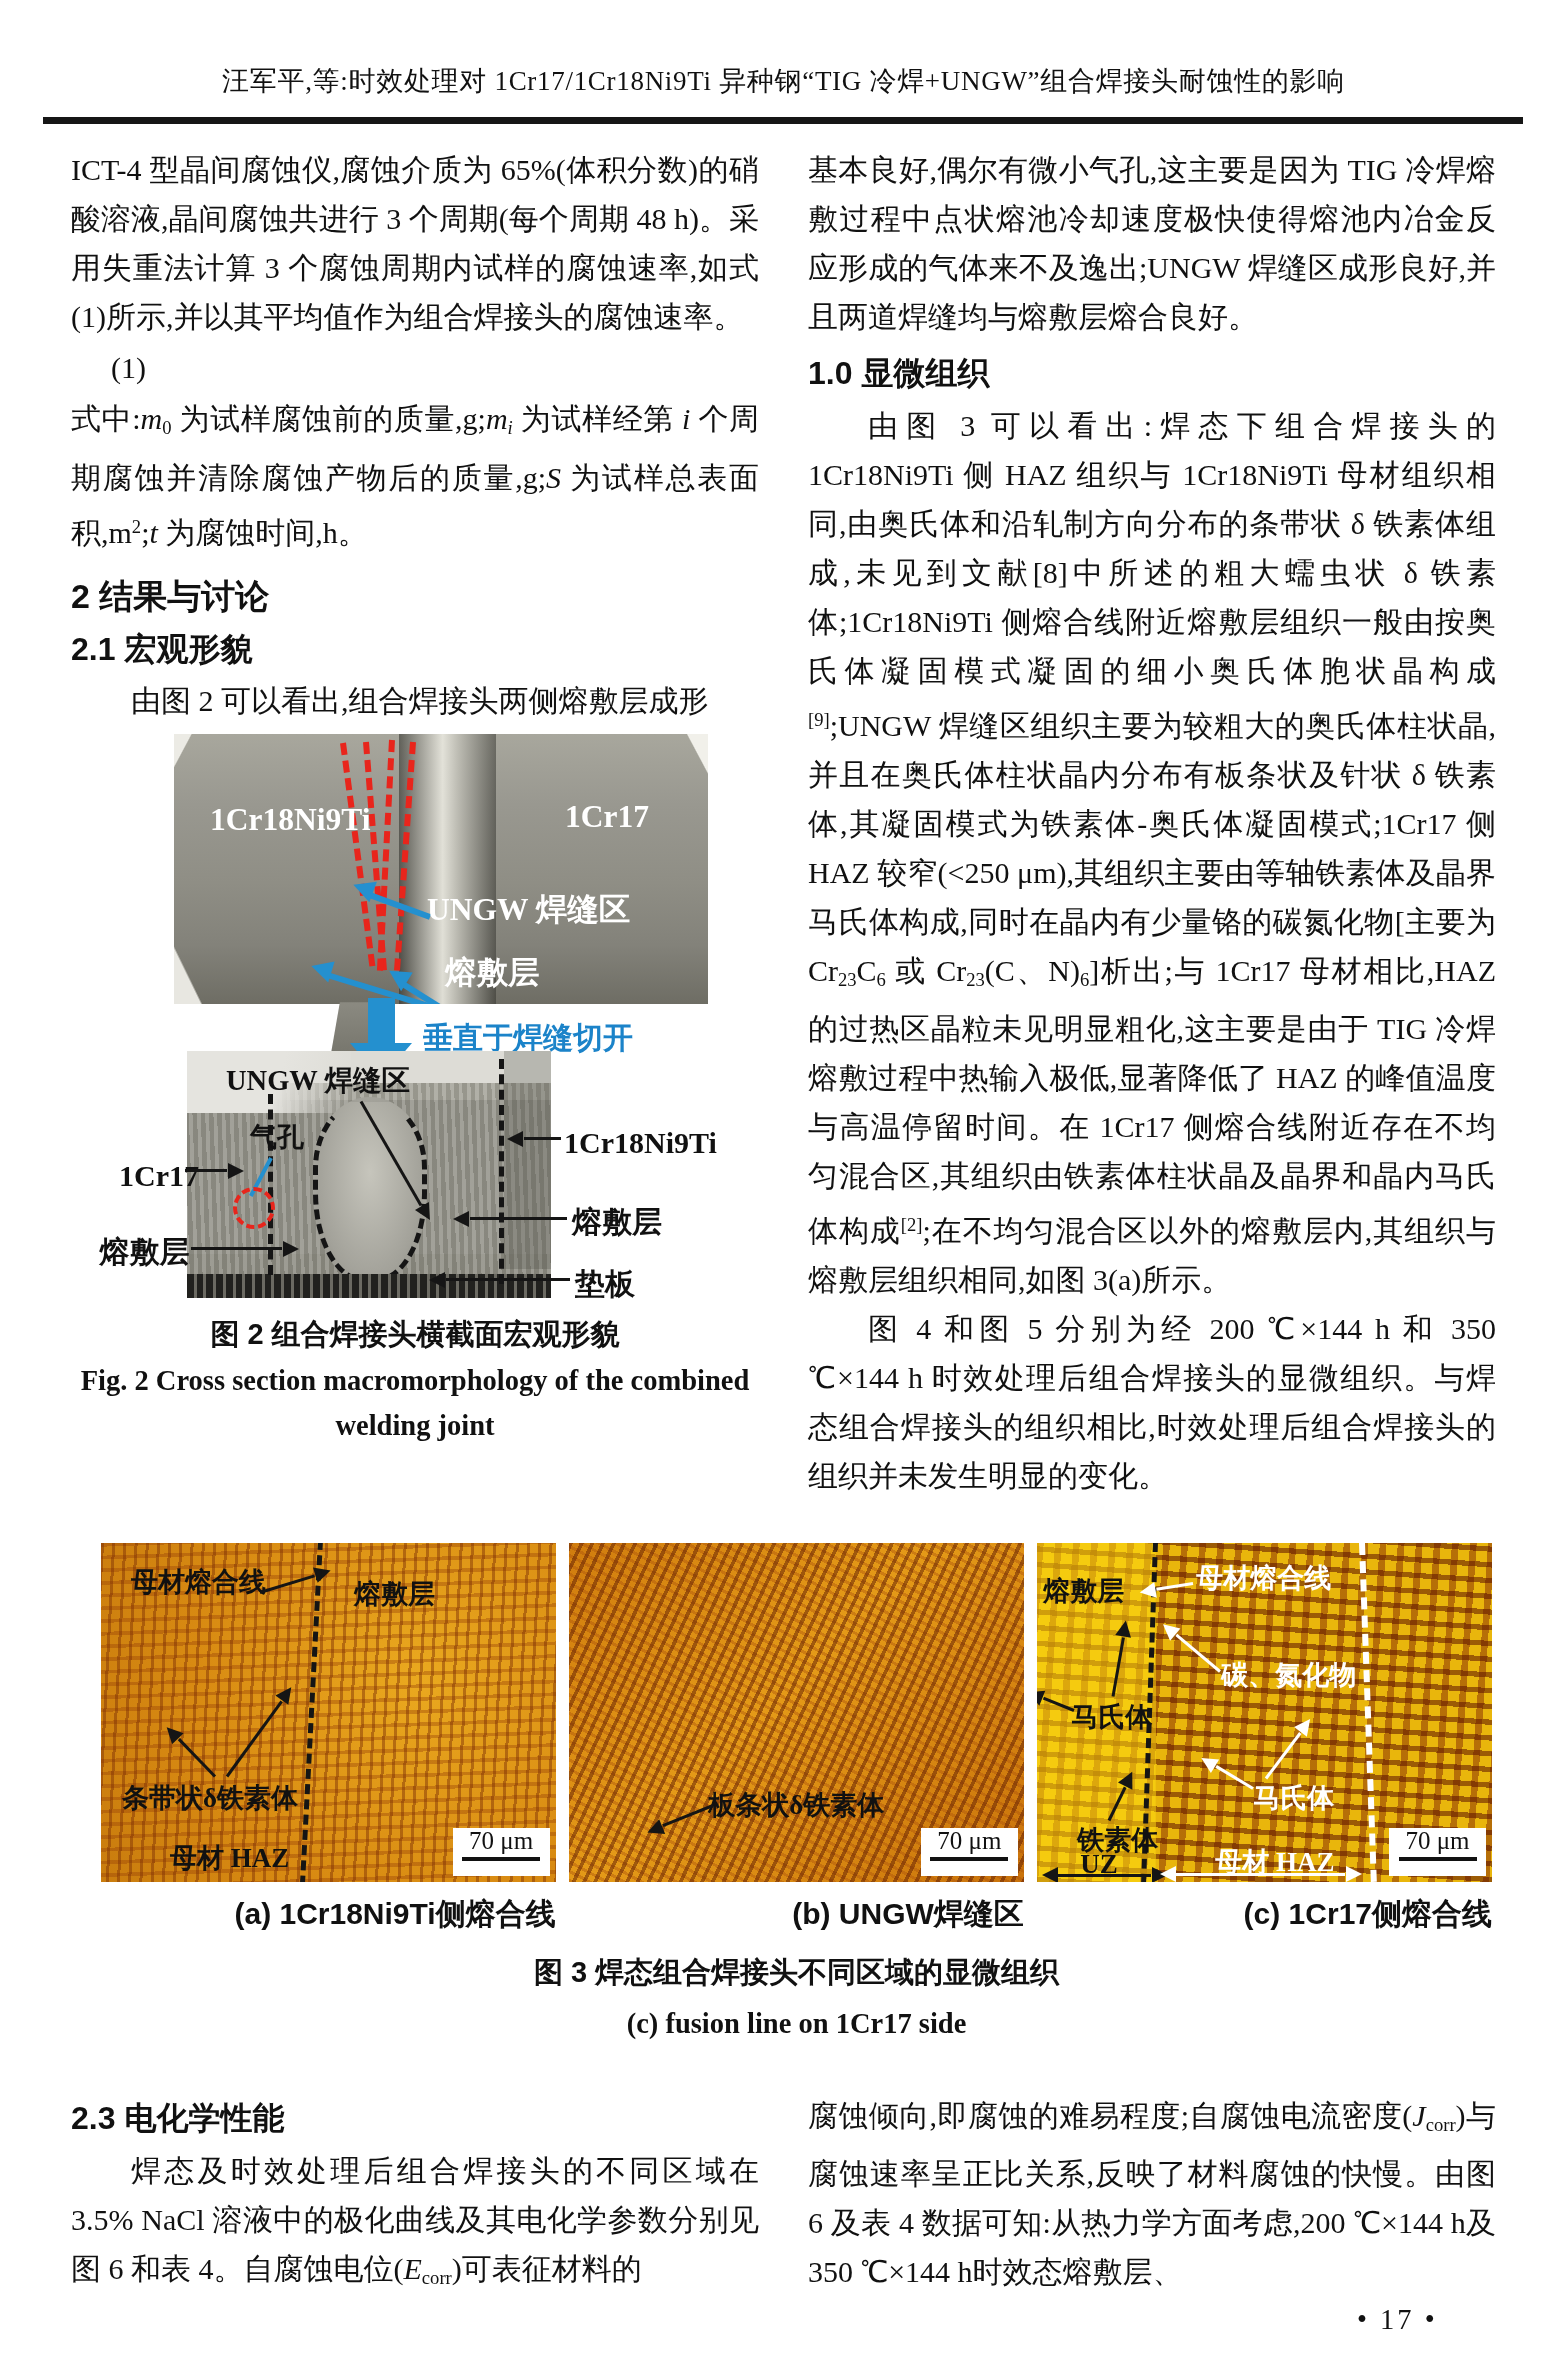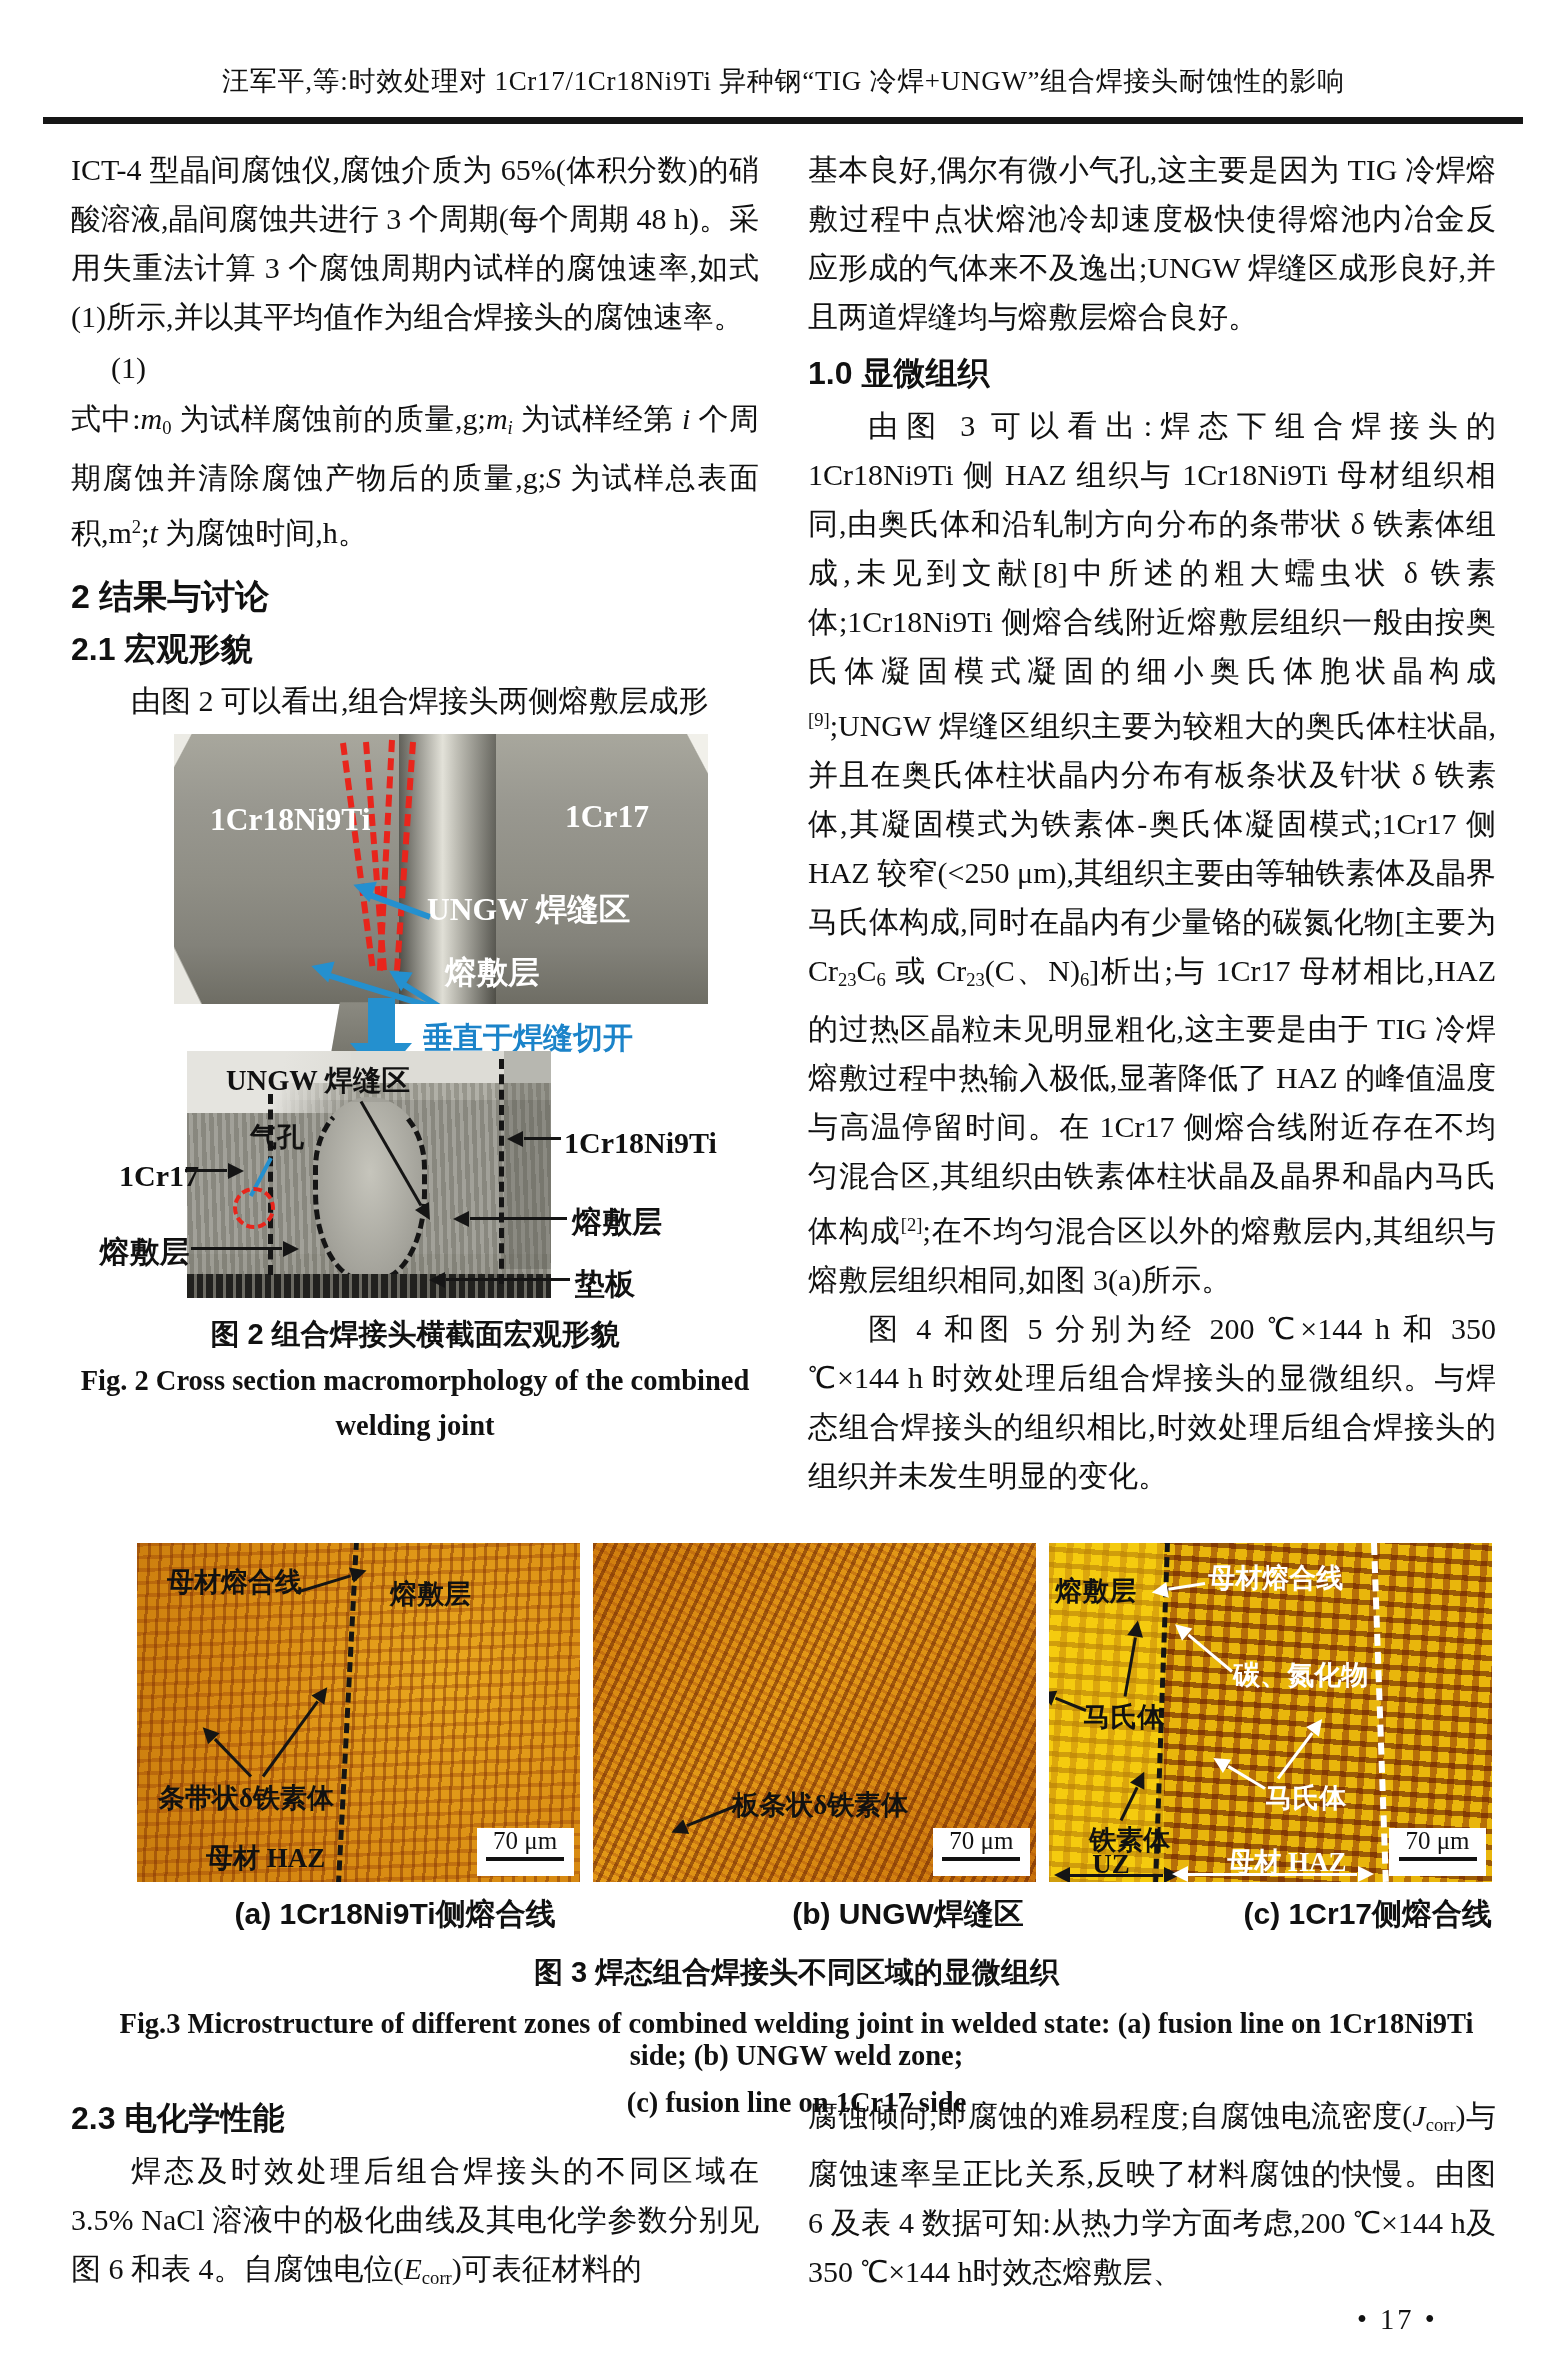--- a/index.html
+++ b/index.html
@@ -89,21 +89,21 @@
       border-radius:57px 57px 52px 52px / 71px 71px 90px 90px; box-sizing:border-box; }
   .ruler { position:absolute; left:0; right:0; bottom:0; height:24px;
       background:repeating-linear-gradient(90deg,#21211e 0 6.7px,#6b6a62 6.7px 9.7px); }
   .out-label { position:absolute; font-weight:bold; font-size:30px; color:#111; white-space:nowrap; }
   .fig2-cap { position:absolute; left:0; width:100%; text-align:center; }
   .cap-cn { font-family:"Liberation Sans",sans-serif; font-weight:bold; font-size:29px; }
   .cap-en { font-weight:bold; font-size:28.5px; }
 
   
   #fig3 { position:absolute; left:101px; top:1543px; width:1391px; }
-  .panels { display:flex; gap:13.5px;margin-left:36px; }
+  .panels { display:flex; gap:13.5px; }
   .panel { position:relative; height:339px; flex:1; overflow:hidden; }
   .tex-a { background:
       repeating-linear-gradient(93deg,  rgba(122,44,4,.45) 0 3px, rgba(0,0,0,0) 3px 11.2px),
       repeating-linear-gradient(178deg, rgba(150,62,6,.38) 0 3.7px, rgba(0,0,0,0) 3.7px 12.7px),
       radial-gradient(circle at 70% 40%, #eaa91f, #d88a12 60%, #c97c0e); }
   .tex-b { background:
       repeating-linear-gradient(115deg, rgba(95,28,2,.5) 0 3.7px, rgba(0,0,0,0) 3.7px 9.7px),
       repeating-linear-gradient(28deg,  rgba(170,80,10,.4) 0 3px, rgba(0,0,0,0) 3px 8.2px),
       linear-gradient(135deg, #d07c0e, #e49a18 45%, #c9720b); }
   .tex-c { background:
@@ -263,21 +263,20 @@
         </div>
       </div>
     </div>
 
     <div class="panel-caps">
       <div>(a) 1Cr18Ni9Ti侧熔合线</div>
       <div>(b) UNGW焊缝区</div>
       <div>(c) 1Cr17侧熔合线</div>
     </div>
     <div class="fig3-cap-cn">图 3  焊态组合焊接头不同区域的显微组织</div>
-    <div class="fig3-cap-en">Fig.3  Microstructure of different zones of combined welding joint in welded state: (a) fusion line on 1Cr18Ni9Ti side; (b) UNGW weld zone;</div>
     <div class="fig3-cap-en">(c) fusion line on 1Cr17 side</div>
   </figure>
 
   <section id="col-left-bot" class="col">
     <h3 class="h2" style="margin-top:0;">2.3  电化学性能</h3>
     <p class="indent"><span>焊态及时效处理后组合焊接头的不同区域在 3.5% NaCl 溶液中的极化曲线及其电化学参数分别见图 6 和表 4。自腐蚀电位(</span><span class="seg-i">E</span><span class="seg-sub">corr</span><span>)可表征材料的</span></p>
   </section>
 
   <section id="col-right-bot" class="col">
     <p><span>腐蚀倾向,即腐蚀的难易程度;自腐蚀电流密度(</span><span class="seg-i">J</span><span class="seg-sub">corr</span><span>)与腐蚀速率呈正比关系,反映了材料腐蚀的快慢。由图 6 及表 4 数据可知:从热力学方面考虑,200 ℃×144 h及 350 ℃×144 h时效态熔敷层、</span></p>

